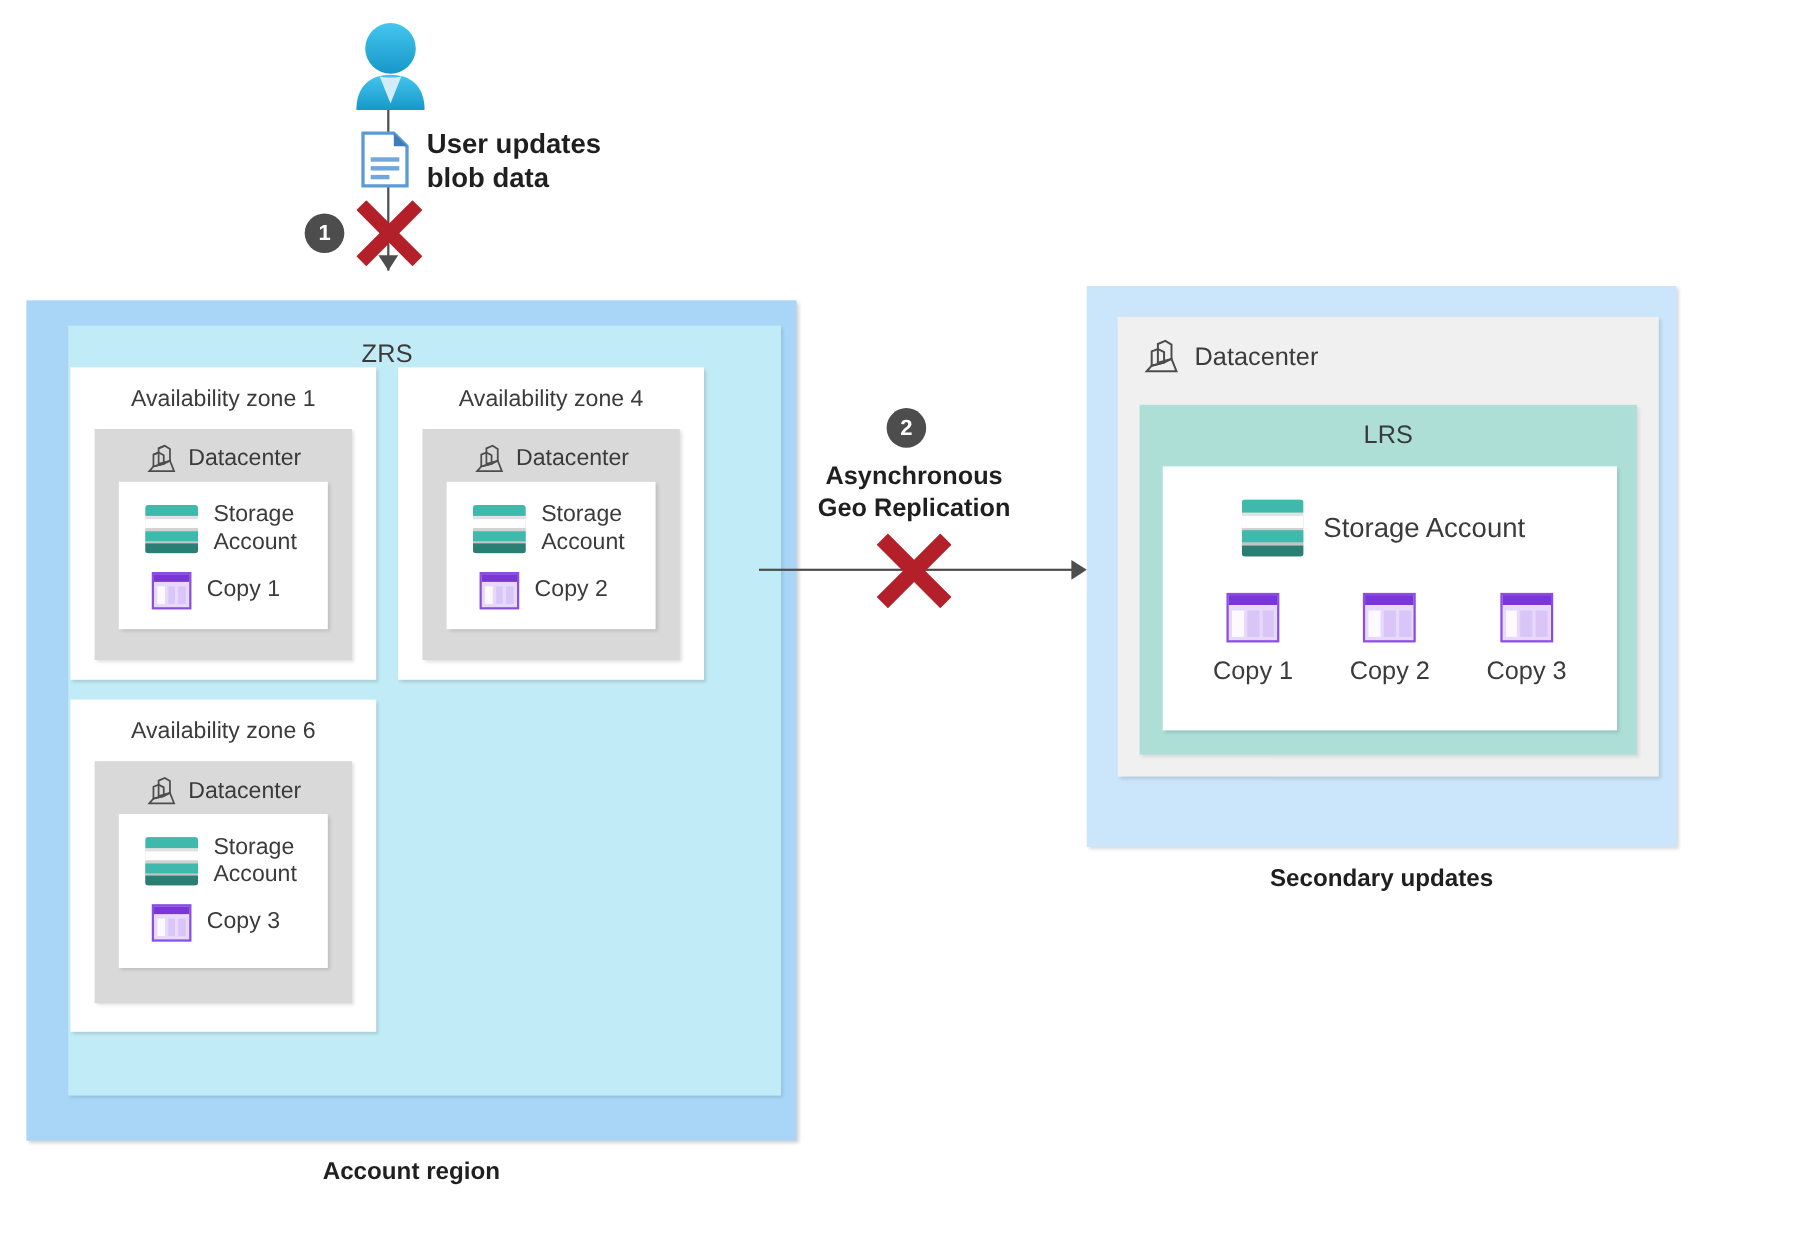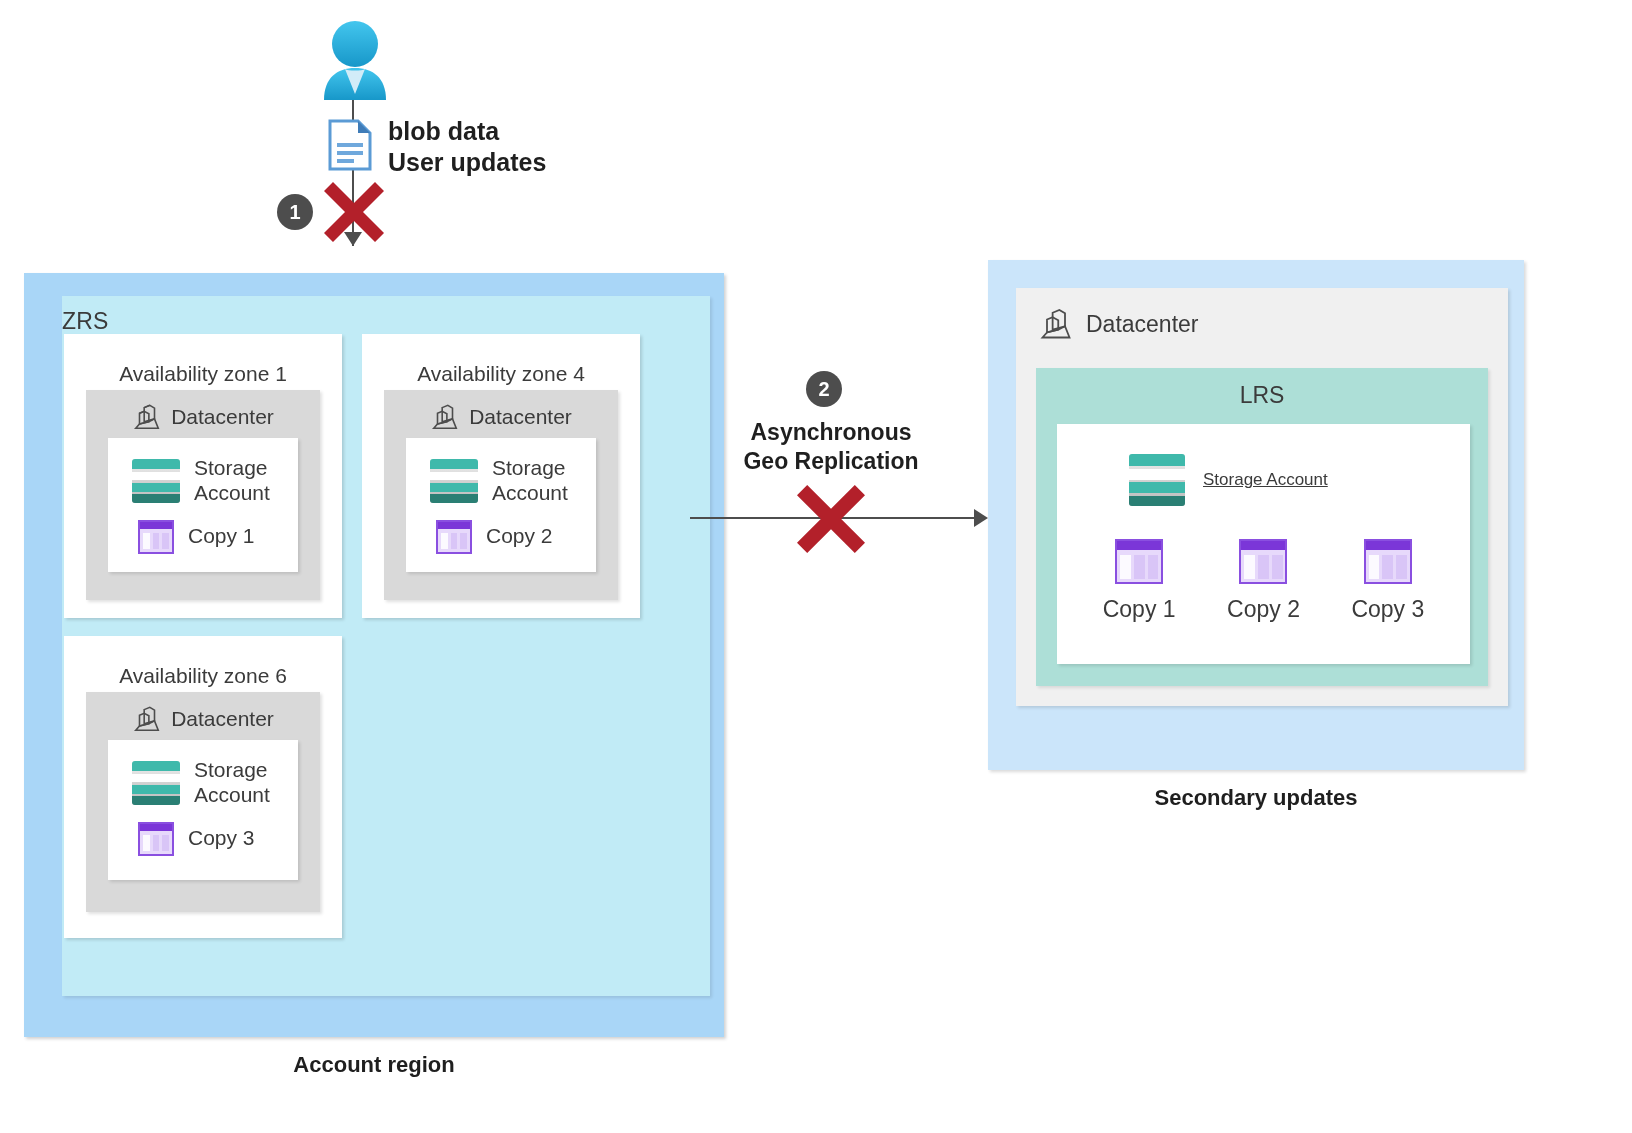--- a/index.html
+++ b/index.html
@@ -27,32 +27,33 @@
     background: #a9d6f7;
     box-shadow: 2px 2px 3px rgba(0,0,0,0.18);
   }
   .zrs-box {
     left: 62px; top: 296px; width: 648px; height: 700px;
     background: #c1ebf6;
     box-shadow: 2px 2px 3px rgba(0,0,0,0.10);
   }
   .zrs-title {
     left: 62px; top: 308px; width: 580px;
+    text-align: center;
     font-size: 23px; color: #3b3b3b; letter-spacing: .2px;
   }
 
   .az-box {
     background: #ffffff;
     box-shadow: 2px 2px 3px rgba(0,0,0,0.14);
   }
   .az-title {
     text-align: center;
     font-size: 21px;
     color: #3b3b3b;
-    margin-top: 28px;
+    margin-top: 17px;
   }
   .dc-box {
     background: #d9d9d9;
     box-shadow: 2px 2px 3px rgba(0,0,0,0.12);
   }
   .dc-head {
     display: flex; align-items: center; justify-content: center;
     gap: 9px; margin-top: 12px;
   }
   .dc-label { font-size: 21px; color: #3b3b3b; }
@@ -135,21 +136,21 @@
   .lrs-inner {
     left: 1057px; top: 424px; width: 413px; height: 240px;
     background: #ffffff;
     box-shadow: 2px 2px 3px rgba(0,0,0,0.12);
   }
   .sec-sa-row {
     position: absolute; left: 72px; top: 30px;
     display: flex; align-items: center; gap: 18px;
   }
   .sec-sa-row .sa-icon { width: 56px; height: 52px; }
-  .sec-sa-label { font-size: 17px; color: #3b3b3b; text-decoration: underline; }
+  .sec-sa-label { font-size: 25px; color: #3b3b3b; }
   .sec-copies {
     position: absolute; left: 20px; right: 20px; top: 115px;
     display: flex; justify-content: space-around; align-items: flex-start;
   }
   .sec-copy { display: flex; flex-direction: column; align-items: center; gap: 12px; }
   .sec-copy .copy-icon { width: 48px; height: 45px; }
   .sec-copy-label { font-size: 23px; color: #3b3b3b; }
 
   
   .region-caption {
@@ -231,22 +232,22 @@
     <svg width="44" height="52" viewBox="0 0 44 52">
       <path d="M2 2 H30 L42 14 V50 H2 Z" fill="#ffffff" stroke="#5b9bd5" stroke-width="3"></path>
       <path d="M30 2 L42 14 H30 Z" fill="#3f7cb8"></path>
       <rect x="9" y="24" width="26" height="4" fill="#6fa8dc"></rect>
       <rect x="9" y="32" width="26" height="4" fill="#6fa8dc"></rect>
       <rect x="9" y="40" width="17" height="4" fill="#6fa8dc"></rect>
     </svg>
   </div>
 
   <div class="abs user-text">
+    <div>User updates</div>
     <div>blob data</div>
-    <div>User updates</div>
   </div>
 
   <div class="abs badge badge-1">1</div>
 
   <div class="abs xmark x1">
     <svg width="60" height="60" viewBox="0 0 60 60">
       <path d="M9 0 L30 21 L51 0 L60 9 L39 30 L60 51 L51 60 L30 39 L9 60 L0 51 L21 30 L0 9 Z" fill="#b3202a"></path>
     </svg>
   </div>
 

